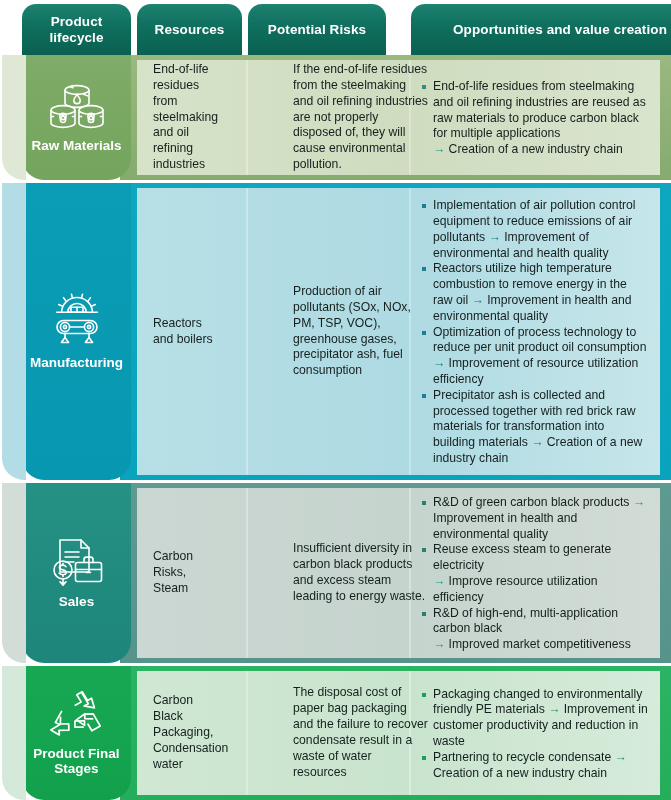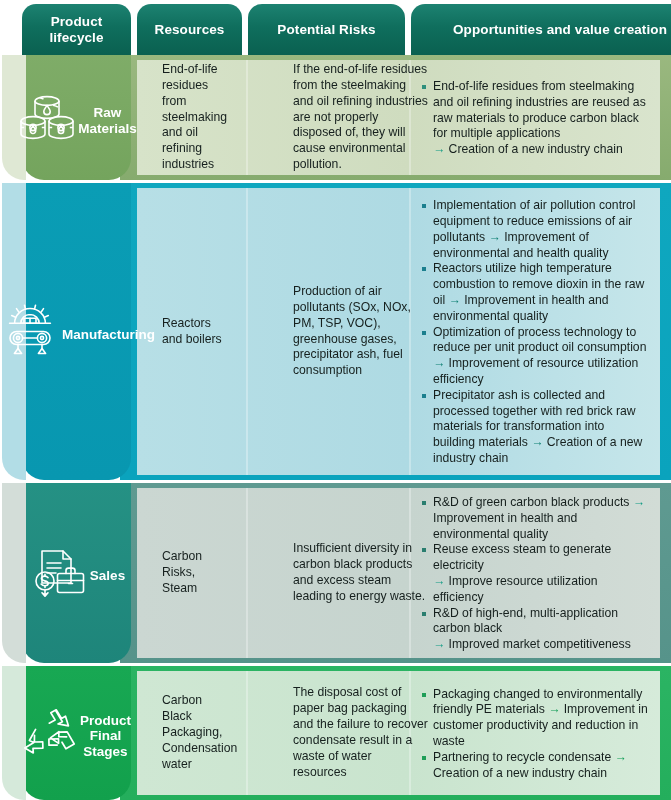--- a/index.html
+++ b/index.html
@@ -20,40 +20,40 @@
     background:linear-gradient(180deg,#1d8271 0%, #0f6e5d 45%, #0a6050 100%);
     color:#ffffff;
     display:flex; align-items:center; justify-content:center;
     text-align:center;
     font-weight:bold; font-size:13.5px; line-height:1.12;
     letter-spacing:.1px;
     box-shadow:0 1px 0 rgba(0,0,0,.06);
   }
   .hdr-1{ left:22px;  width:109px; }
   .hdr-2{ left:137px; width:105px; }
-  .hdr-3{ left:248px; width:157px; }
+  .hdr-3{ left:248px; width:138px; }
   .hdr-4{ left:411px; width:298px; }
 
   
   .row{
     position:absolute; left:0; width:671px;
   }
   
   .row .band{
     position:absolute; left:120px; right:0; top:0; bottom:0;
   }
   .row .band-inner{
     position:absolute; left:17px; right:11px; top:5px; bottom:5px;
   }
 
   
   .lifecycle-card{
     position:absolute; left:22px; top:0; width:109px; bottom:0;
     border-radius:0 0 22px 22px;
-    display:flex; flex-direction:row; align-items:center; justify-content:center;
+    display:flex; flex-direction:column; align-items:center; justify-content:center;
     color:#fff;
     z-index:4;
   }
   .lifecycle-card::after{
     content:""; position:absolute; left:-20px; top:0; width:24px; bottom:0;
     border-radius:0 0 0 22px;
     z-index:-1;
   }
   .lifecycle-label{
     font-weight:bold; font-size:13.5px; text-align:center; line-height:1.14;
@@ -62,21 +62,21 @@
   .lc-icon{ display:block; }
 
   
   .cell{
     position:absolute; top:0; bottom:0;
     display:flex; align-items:center;
     font-size:12.2px; line-height:1.30;
     color:#16201e;
   }
   .cell .inner{ width:100%; }
-  .c-res { left:137px; width:104px; padding:4px 10px 4px 25px; }
+  .c-res { left:128px; width:104px; padding:4px 10px 4px 25px; }
   .c-risk{ left:248px; width:156px; padding:4px 12px 4px 9px;margin-left:36px; }
   .c-opp { left:411px; width:250px; padding:6px 12px 4px 10px; align-items:center; }
 
   ul.bullets{ list-style:none; }
   ul.bullets li{
     position:relative; padding-left:12px; margin-bottom:0px;
     font-size:12.2px; line-height:1.295;
   }
   ul.bullets li::before{
     content:""; position:absolute; left:1px; top:6px;
@@ -213,21 +213,21 @@
 
   <div class="cell c-res">
     <div class="inner">Reactors and boilers</div>
   </div>
   <div class="cell c-risk">
     <div class="inner">Production of air pollutants (SOx, NOx, PM, TSP, VOC), greenhouse gases, precipitator ash, fuel consumption</div>
   </div>
   <div class="cell c-opp">
     <ul class="bullets">
         <li><span>Implementation of air pollution control equipment to reduce emissions of air pollutants </span><span class="arw">→</span><span> Improvement of environmental and health quality</span></li>
-        <li><span>Reactors utilize high temperature combustion to remove dioxin in the raw oil </span><span class="arw">→</span><span> Improvement in health and environmental quality</span></li>
+        <li><span>Reactors utilize high temperature combustion to remove energy in the raw oil </span><span class="arw">→</span><span> Improvement in health and environmental quality</span></li>
         <li><span>Optimization of process technology to reduce per unit product oil consumption </span><span class="arw">→</span><span> Improvement of resource utilization efficiency</span></li>
         <li><span>Precipitator ash is collected and processed together with red brick raw materials for transformation into building materials </span><span class="arw">→</span><span> Creation of a new industry chain</span></li>
       </ul>
   </div>
 </div>
 
 <div class="row" id="row3">
   <div class="band">
     <div class="band-inner"></div>
   </div>

